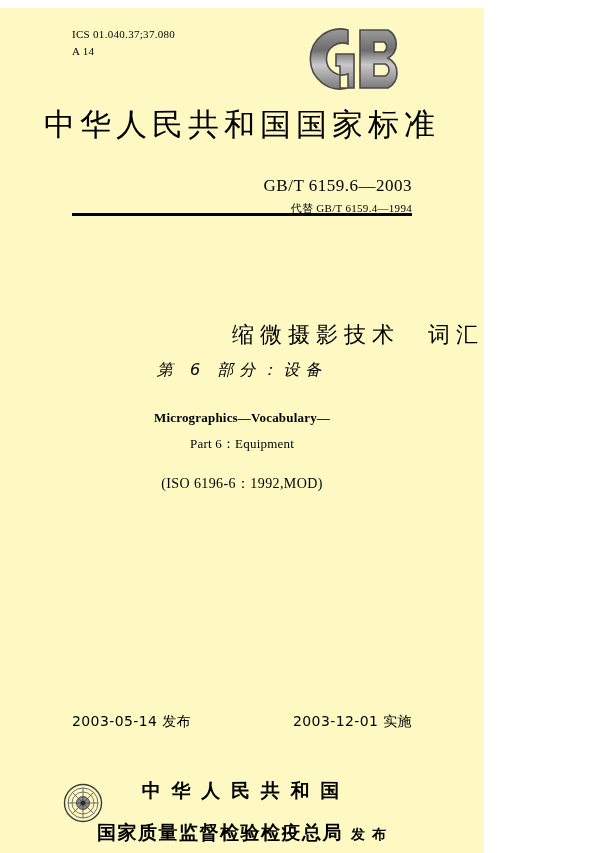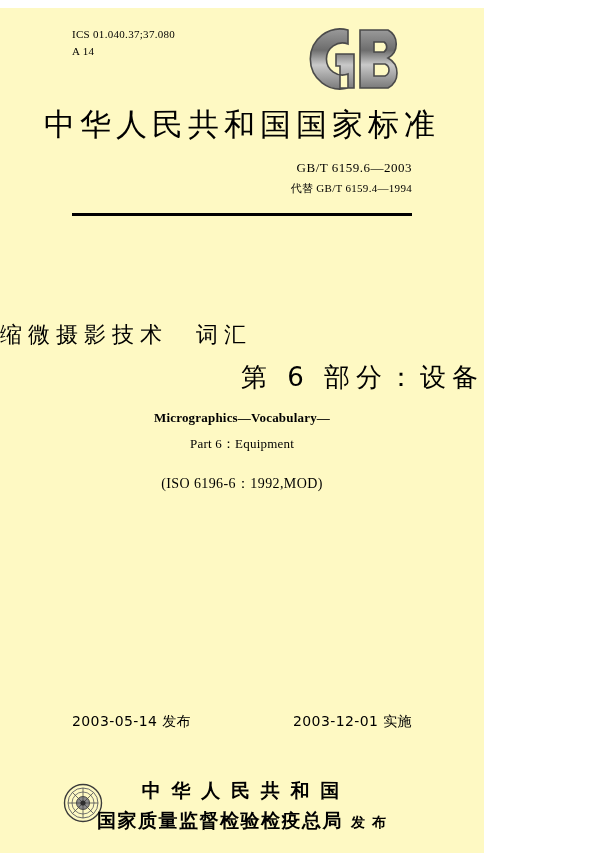--- a/index.html
+++ b/index.html
@@ -62,23 +62,24 @@
 
   
   .std-number {
     position: absolute;
     right: 72px;
     top: 152px;
     text-align: right;
     font-family: "Liberation Serif", serif;
   }
   .std-number .main {
-    font-size: 13px;
+    font-size: 17px;
     letter-spacing: 0.5px;
     white-space: nowrap;
+    margin-top: 16px;
   }
   .std-number .replace {
     font-size: 11px;
     margin-top: 5px;
     letter-spacing: 0.3px;
     white-space: nowrap;
   }
 
   
   .rule {
@@ -89,36 +90,37 @@
     height: 3px;
     background: #000;
   }
 
   
   .cn-title-1 {
     position: absolute;
     left: 0;
     right: 0;
     top: 312px;
-    text-align: left;
+    text-align: right;
     font-family: "DejaVu Sans", sans-serif;
     font-size: 22px;
     letter-spacing: 6px;
     white-space: nowrap;
   }
   .cn-title-2 {
     position: absolute;
     left: 0;
     right: 0;
     top: 352px;
-    text-align: right;
-    font-family: "DejaVu Sans", sans-serif;
-    font-size: 26px;
+    text-align: center;
+    font-family: "DejaVu Sans", sans-serif;
+    font-size: 16px;
     letter-spacing: 6px;
     white-space: nowrap;
+    font-style: italic;
   }
 
   
   .en-title-1 {
     position: absolute;
     left: 0;
     right: 0;
     top: 402px;
     text-align: center;
     font-family: "Liberation Serif", serif;
@@ -198,21 +200,21 @@
     font-family: "DejaVu Sans", sans-serif;
     font-weight: bold;
   }
   .pub-line1 {
     font-size: 19px;
     letter-spacing: 3px;
     white-space: nowrap;
     font-family: Liberation Serif, serif;
   }
   .pub-line2-wrap {
-    margin-top: 4px;
+    margin-top: 16px;
     white-space: nowrap;
   }
   .pub-line2 {
     font-size: 19px;
     letter-spacing: 1.5px;
   }
   .pub-suffix {
     font-size: 14px;
     letter-spacing: 1px;
     margin-left: 8px;

